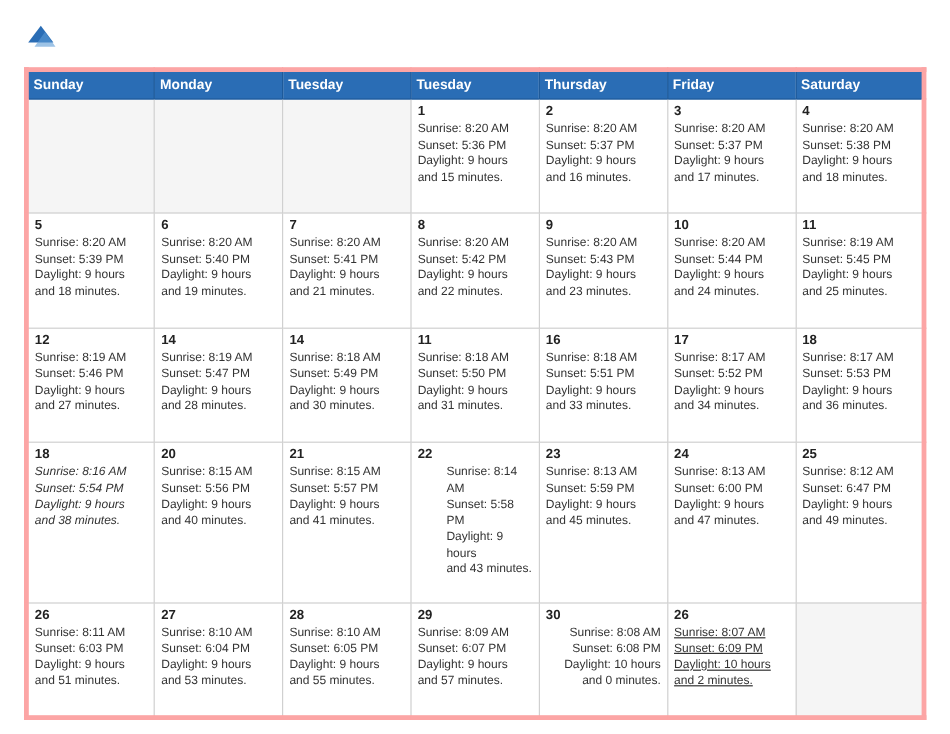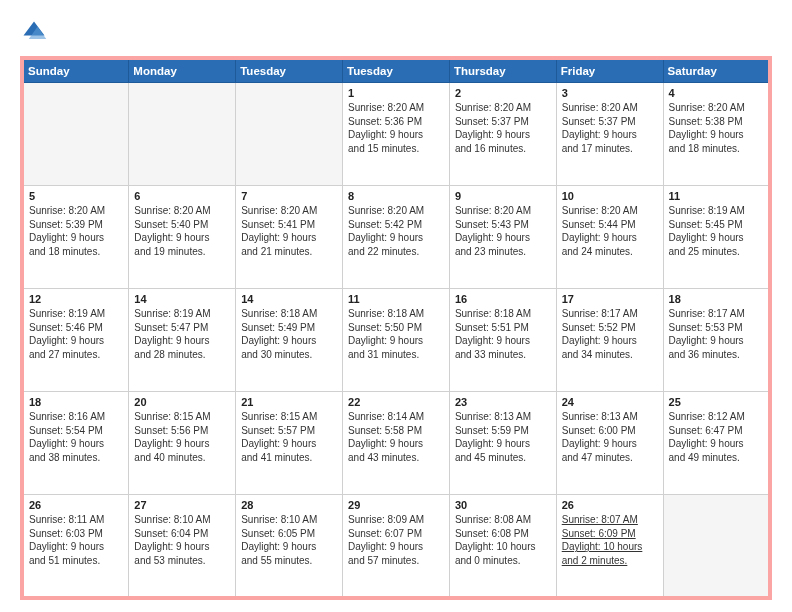--- a/index.html
+++ b/index.html
@@ -265,42 +265,42 @@
             <div class="day-number">18</div>
             <div class="cell-text" style="white-space: pre-line;">Sunrise: 8:17 AM
 Sunset: 5:53 PM
 Daylight: 9 hours
 and 36 minutes.</div>
           </td>
         </tr>
         <tr>
           <td>
             <div class="day-number">18</div>
-            <div class="cell-text" style="white-space: pre-line;">Sunrise: 8:16 AM
+            <div class="cell-text" style="white-space: pre-line; font-style: italic;">Sunrise: 8:16 AM
 Sunset: 5:54 PM
 Daylight: 9 hours
 and 38 minutes.</div>
           </td>
           <td>
             <div class="day-number">20</div>
             <div class="cell-text" style="white-space: pre-line;">Sunrise: 8:15 AM
 Sunset: 5:56 PM
 Daylight: 9 hours
 and 40 minutes.</div>
           </td>
           <td>
             <div class="day-number">21</div>
             <div class="cell-text" style="white-space: pre-line;">Sunrise: 8:15 AM
 Sunset: 5:57 PM
 Daylight: 9 hours
 and 41 minutes.</div>
           </td>
           <td>
             <div class="day-number">22</div>
-            <div class="cell-text" style="white-space: pre-line;">Sunrise: 8:14 AM
+            <div class="cell-text" style="white-space: pre-line; margin-left: 24px;">Sunrise: 8:14 AM
 Sunset: 5:58 PM
 Daylight: 9 hours
 and 43 minutes.</div>
           </td>
           <td>
             <div class="day-number">23</div>
             <div class="cell-text" style="white-space: pre-line;">Sunrise: 8:13 AM
 Sunset: 5:59 PM
 Daylight: 9 hours
 and 45 minutes.</div>
@@ -344,21 +344,21 @@
           </td>
           <td>
             <div class="day-number">29</div>
             <div class="cell-text" style="white-space: pre-line;">Sunrise: 8:09 AM
 Sunset: 6:07 PM
 Daylight: 9 hours
 and 57 minutes.</div>
           </td>
           <td>
             <div class="day-number">30</div>
-            <div class="cell-text" style="white-space: pre-line;">Sunrise: 8:08 AM
+            <div class="cell-text" style="white-space: pre-line; text-align: right;">Sunrise: 8:08 AM
 Sunset: 6:08 PM
 Daylight: 10 hours
 and 0 minutes.</div>
           </td>
           <td>
             <div class="day-number">26</div>
             <div class="cell-text" style="white-space: pre-line; text-decoration: underline;">Sunrise: 8:07 AM
 Sunset: 6:09 PM
 Daylight: 10 hours
 and 2 minutes.</div>

